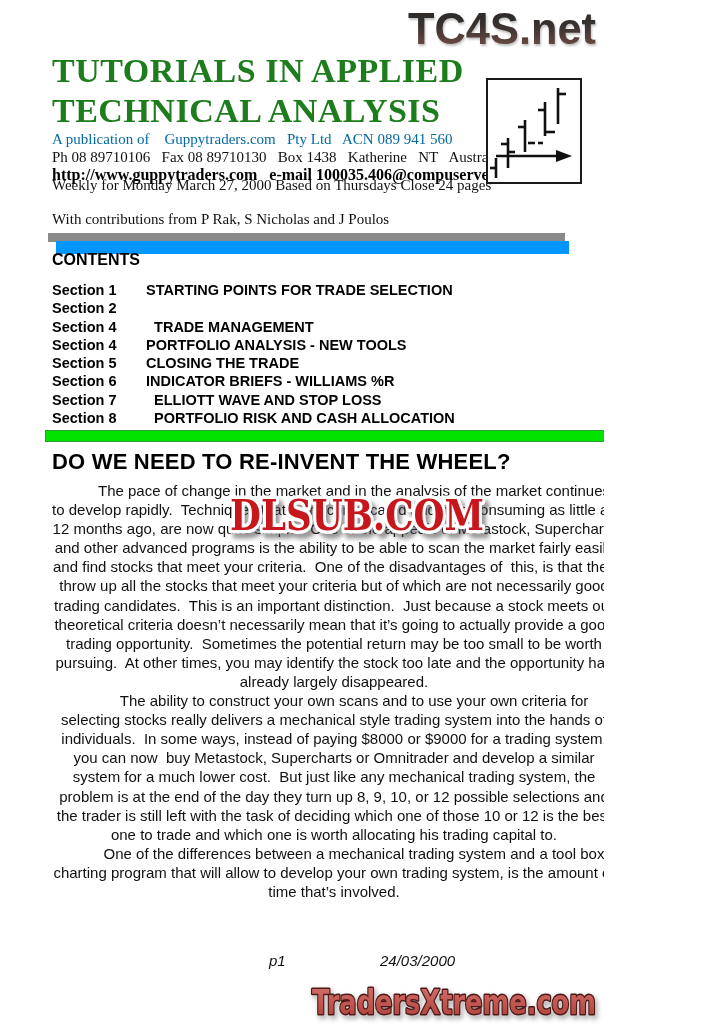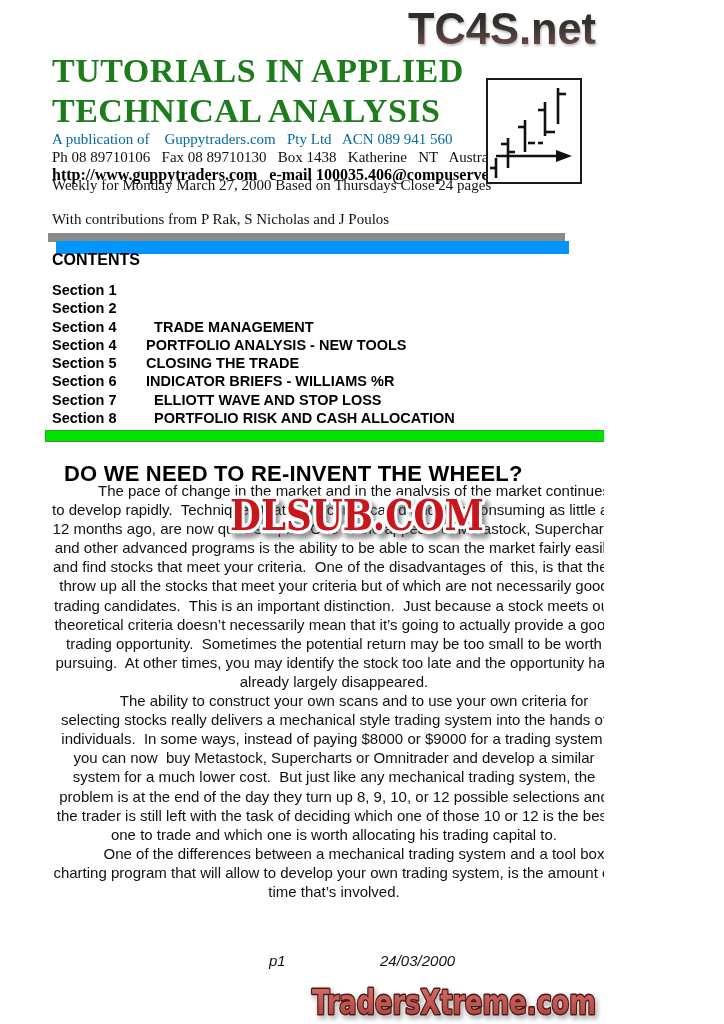--- a/index.html
+++ b/index.html
@@ -32,21 +32,21 @@
              background:#00e400;border:1px solid #27a127;box-sizing:border-box;}
 
   
   .contents{position:absolute;left:52px;top:251px;}
   .contents-heading{font-weight:bold;font-size:16px;color:#000;margin-bottom:12px;}
   .toc-row{display:flex;line-height:18.3px;font-weight:bold;font-size:14.5px;color:#000;}
   .toc-label{width:94px;flex:0 0 94px;}
   .toc-title{white-space:pre;}
 
   
-  .article-heading{position:absolute;left:52px;top:449px;margin:12px;font-size:22px;
+  .article-heading{position:absolute;left:52px;top:449px;margin:0;font-size:22px;
                    font-weight:bold;color:#000;letter-spacing:0.2px;}
   .article-body{position:absolute;left:52px;top:481px;width:564px;}
   .article-body p{margin:0;font-size:15px;line-height:19.1px;color:#111;
                   text-indent:40px;white-space:pre-wrap;text-align:center;}
 
   
   .wm-mid{position:absolute;left:222px;top:486px;width:270px;height:58px;}
   .wm-bottom{position:absolute;right:0px;top:979px;width:300px;height:46px;}
 
   
@@ -108,20 +108,21 @@
     </svg>
   </div>
 
   <div class="bar-gray"></div>
   <div class="bar-blue"></div>
 
   <section class="contents">
     <div class="contents-heading">CONTENTS</div>
     <div class="toc-row">
       <span class="toc-label">Section 1</span>
+      <span class="toc-title">STARTING POINTS FOR TRADE SELECTION</span>
     </div>
     <div class="toc-row">
       <span class="toc-label">Section 2</span>
     </div>
     <div class="toc-row">
       <span class="toc-label">Section 4</span>
       <span class="toc-title">  TRADE MANAGEMENT</span>
     </div>
     <div class="toc-row">
       <span class="toc-label">Section 4</span>

